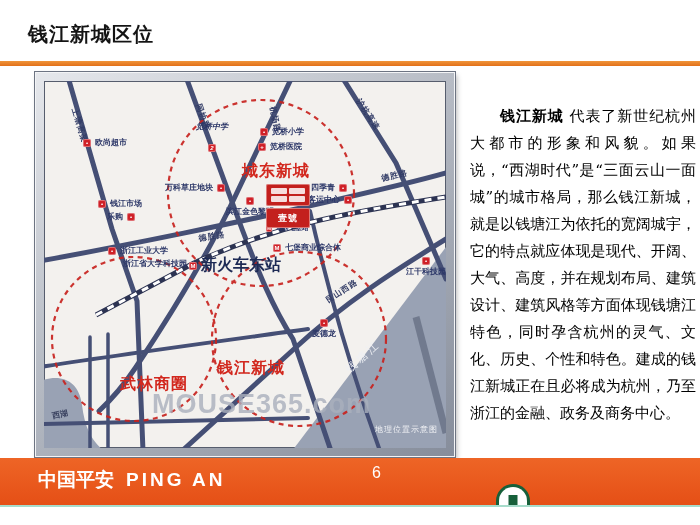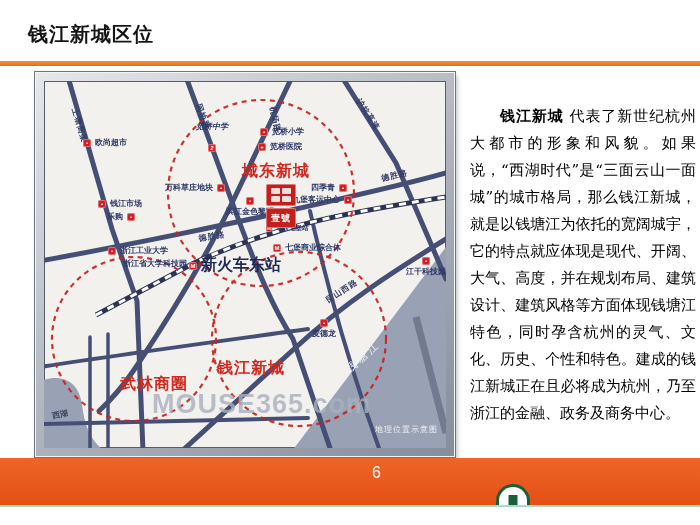--- a/index.html
+++ b/index.html
@@ -24,21 +24,21 @@
   .poi{position:absolute;display:flex;align-items:center;gap:4px;white-space:nowrap;}
   .poi .pin{width:8px;height:8px;background:#cf2027;border-radius:2px;color:#fff;font-size:6px;line-height:8px;text-align:center;font-weight:bold;flex:0 0 auto;box-shadow:inset 0 0 0 1px rgba(255,255,255,.35);}
   .poi .lbl{font-size:8px;font-weight:bold;color:#2c3768;}
   .poi.rev{flex-direction:row-reverse;}
   .poi.col{flex-direction:column;gap:1px;align-items:center;margin-left:22px;}
   .poi.colb{flex-direction:column-reverse;gap:12px;align-items:center;font-style:italic;}
   .poi.big .lbl{font-size:16px;color:#1d2a55;}
   .poi.sm .lbl{font-size:6.5px;}
   .poi.sm .pin{width:6px;height:6px;line-height:6px;font-size:4.5px;}
 
-  .seal{position:absolute;left:222px;top:103px;width:30px;display:flex;flex-direction:column;gap:2px;}
+  .seal{position:absolute;left:222px;top:103px;width:44px;display:flex;flex-direction:column;gap:2px;}
   .seal .bx{background:#c3201d;border-radius:2px;box-shadow:inset 0 0 0 1px rgba(255,255,255,.4);}
   .seal .bx1{height:22px;display:grid;grid-template-columns:1fr 1fr;gap:2px;padding:4px 5px;box-sizing:border-box;}
   .seal .bx1 i{background:rgba(255,255,255,.85);border-radius:1px;}
   .seal .bx2{height:20px;color:#fff;font-size:9px;font-weight:bold;text-align:center;line-height:20px;letter-spacing:1px;}
 
   .lake-label{position:absolute;left:8px;top:328px;font-size:8px;font-weight:bold;color:#39415f;transform:rotate(-12deg);}
   .river-label{position:absolute;left:298px;top:268px;font-size:11px;color:#eef0f4;letter-spacing:3px;transform:rotate(-42deg);}
   .map-caption{position:absolute;right:8px;bottom:13px;font-size:8px;color:#f2f3f6;letter-spacing:1px;}
 
   
@@ -196,18 +196,22 @@
       <div class="lake-label">西湖</div>
       <div class="river-label">钱塘江</div>
       <div class="map-caption">地理位置示意图</div>
     </div>
   </div>
 
   <p class="body-text"><b>钱江新城</b><span> 代表了新世纪杭州大都市的形象和风貌。如果说，“西湖时代”是“三面云山一面城”的城市格局，那么钱江新城，就是以钱塘江为依托的宽阔城宇，它的特点就应体现是现代、开阔、大气、高度，并在规划布局、建筑设计、建筑风格等方面体现钱塘江特色，同时孕含杭州的灵气、文化、历史、个性和特色。建成的钱江新城正在且必将成为杭州，乃至浙江的金融、政务及商务中心。</span></p>
 
   <div class="footer-bar"></div>
   <div class="footer-line"></div>
+  <div class="brand">
+    <span class="cn">中国平安</span>
+    <span class="en">PING AN</span>
+  </div>
   <div class="page-num">6</div>
   <div class="bump">
       <span class="sq"></span>
     </div>
 
 </div>
 
 </body></html>

